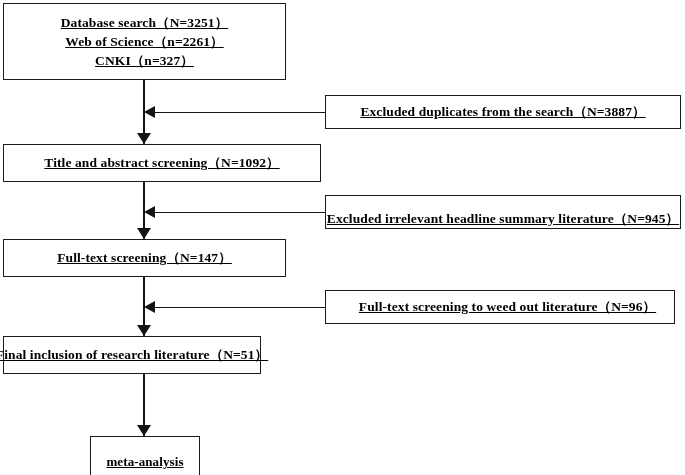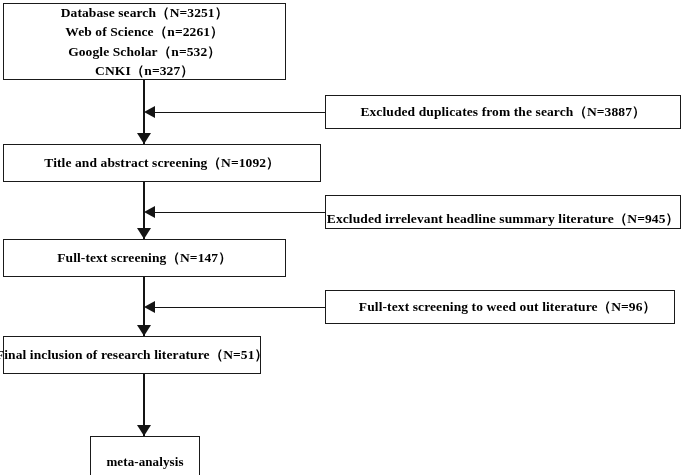--- a/index.html
+++ b/index.html
@@ -23,20 +23,21 @@
     display: flex;
     flex-direction: column;
     align-items: center;
     justify-content: center;
     color: #000000;
     font-weight: bold;
     font-size: 13.5px;
     line-height: 1.42;
     text-align: center;
     letter-spacing: 0.1px;
+    text-decoration: underline;
   }
   .node-line {
     display: block;
     white-space: nowrap;
   }
   
   #box-sources   { left: 3px;  top: 3px;   width: 283px; height: 77px; }
   #box-title-abs { left: 3px;  top: 144px; width: 318px; height: 38px; }
   #box-fulltext  { left: 3px;  top: 239px; width: 283px; height: 38px; }
   #box-final     { left: 3px;  top: 336px; width: 258px; height: 38px; }
@@ -98,21 +99,20 @@
   #ah3 { top: 301px; }
 </style>
 </head>
 <body>
 
 <div id="flow-root">
 
   <div class="node" id="box-sources">
     <span class="node-line">Database search（N=3251）</span>
     <span class="node-line">Web of Science（n=2261）</span>
-    <span class="node-line">Google Scholar（n=532）</span>
     <span class="node-line">CNKI（n=327）</span>
   </div>
 
   <div class="node" id="box-title-abs">
     <span class="node-line">Title and abstract screening（N=1092）</span>
   </div>
 
   <div class="node" id="box-fulltext">
     <span class="node-line">Full-text screening（N=147）</span>
   </div>

